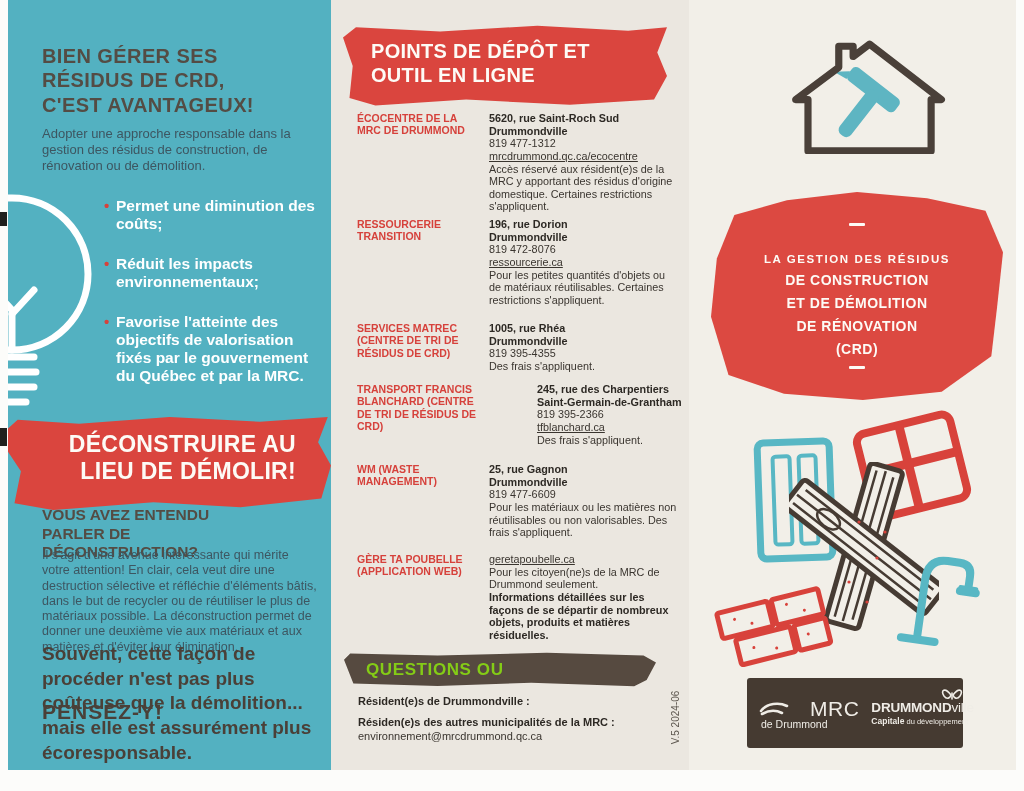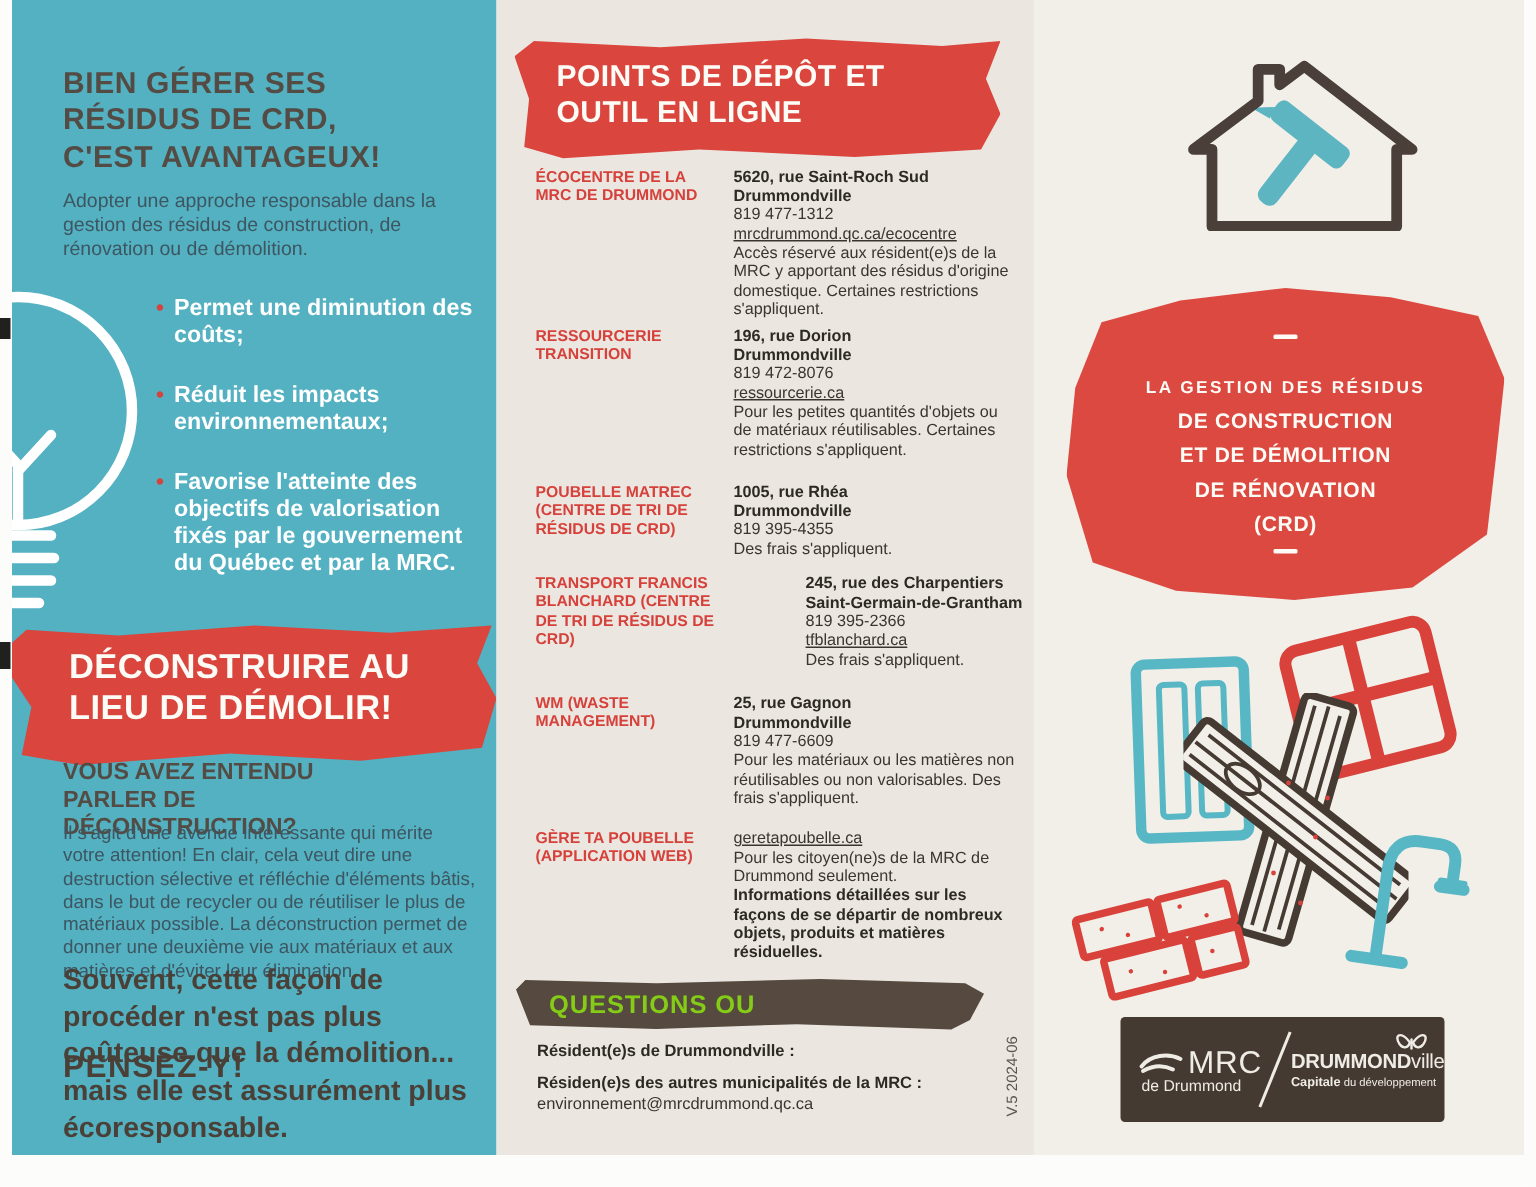--- a/index.html
+++ b/index.html
@@ -15,21 +15,21 @@
             color:#544c44;line-height:1.22;letter-spacing:.4px;}
   .lp-intro{position:absolute;left:34px;top:126px;width:264px;font-size:13px;color:#3d5661;line-height:1.22;}
   .lp-bulb{position:absolute;left:-34px;top:182px;}
   .lp-bullets{position:absolute;left:96px;top:197px;width:225px;margin:0;padding:0;list-style:none;}
   .lp-bullets li{position:relative;padding-left:12px;color:#ffffff;font-weight:bold;
                  font-size:15.5px;line-height:1.16;margin-bottom:22px;}
   .lp-bullets li::before{content:"•";position:absolute;left:0;top:0;color:#d6423c;font-size:15px;}
   .lp-redbanner{position:absolute;left:0;top:415px;width:323px;height:97px;background:#da453e;
     clip-path:polygon(0 14%,3% 5%,22% 9%,50% 2%,78% 7%,99% 2%,96% 28%,100% 52%,97% 86%,72% 95%,45% 90%,14% 98%,2% 91%,4% 58%,0 38%);}
   .lp-redbanner .txt{position:absolute;left:38px;top:16px;width:250px;font-size:23px;font-weight:bold;
-                     color:#fdfbf6;line-height:1.18;letter-spacing:.3px;}
+                     color:#fdfbf6;line-height:1.18;letter-spacing:.3px;text-align:right;}
   .lp-sub{position:absolute;left:34px;top:506px;width:232px;font-size:15.5px;font-weight:bold;color:#544c44;line-height:1.2;}
   .lp-body{position:absolute;left:34px;top:548px;width:276px;font-size:12.5px;color:#3d5661;line-height:1.22;}
   .lp-strong{position:absolute;left:34px;top:642px;width:294px;font-size:19px;font-weight:bold;color:#4a4038;line-height:1.3;}
   .lp-think{position:absolute;left:34px;top:700px;font-size:21px;font-weight:bold;color:#4a4038;letter-spacing:1px;}
   .scan-mark{position:absolute;left:0;width:7px;background:#20201e;}
 
   
   .mp-banner{position:absolute;left:12px;top:24px;width:324px;height:84px;background:#da453e;
     clip-path:polygon(0 16%,4% 4%,30% 9%,60% 2%,88% 8%,100% 4%,97% 34%,100% 62%,96% 90%,70% 96%,38% 90%,10% 97%,2% 88%,3% 50%);}
   .mp-banner .txt{position:absolute;left:28px;top:15px;width:282px;font-size:20px;font-weight:bold;
@@ -54,21 +54,21 @@
   .rp-badge{position:absolute;left:22px;top:192px;width:292px;height:208px;background:#dc4941;
     clip-path:polygon(26% 4%,50% 0%,74% 3%,94% 9%,100% 29%,98% 55%,96% 79%,79% 96%,52% 100%,25% 97%,6% 88%,0% 60%,2% 32%,8% 11%);
     display:flex;flex-direction:column;align-items:center;justify-content:center;}
   .badge-dash{width:16px;height:3px;background:#fdfbf6;border-radius:1px;margin:5px 0;}
   .badge-kicker{font-size:11.5px;letter-spacing:1.6px;color:#fdfbf6;margin:22px 0 4px;font-weight:bold;}
   .badge-line{font-size:14px;font-weight:bold;color:#fdfbf6;line-height:23px;letter-spacing:.5px;text-align:center;}
   .sk{position:absolute;}
   .rp-logos{position:absolute;left:58px;top:678px;width:216px;height:70px;background:#453a31;border-radius:3px;
             display:flex;align-items:stretch;}
   .mrc-block{flex:1;display:flex;flex-direction:column;justify-content:center;padding-left:12px;color:#efece6;}
-  .mrc-row{display:flex;align-items:center;gap:3px;}
+  .mrc-row{display:flex;align-items:center;gap:21px;}
   .mrc-name{font-size:21px;letter-spacing:.5px;}
   .mrc-sub{font-size:10.5px;margin-top:-3px;padding-left:2px;}
   .logo-slash{width:2px;height:54px;background:#efece6;transform:rotate(22deg);align-self:center;margin:0 2px;}
   .city-block{flex:1.1;display:flex;flex-direction:column;justify-content:center;padding-left:8px;color:#efece6;position:relative;}
   .city-name{font-size:13.5px;letter-spacing:-.2px;white-space:nowrap;}
   .city-name .bold{font-weight:bold;}
   .city-sub{font-size:7.5px;margin-top:1px;white-space:nowrap;}
   .city-sub .bold{font-weight:bold;font-size:8.5px;}
   .butterfly{position:absolute;top:6px;right:10px;}
 </style>
@@ -133,21 +133,21 @@
       <div class="entry-detail">
         <div class="b">196, rue Dorion</div>
         <div class="b">Drummondville</div>
         <div>819 472-8076</div>
         <div class="lnk">ressourcerie.ca</div>
         <div>Pour les petites quantités d'objets ou de matériaux réutilisables. Certaines restrictions s'appliquent.</div>
       </div>
     </div>
 
     <div class="entry" style="top:322px;">
-      <div class="entry-label">POUBELLE MATREC (CENTRE DE TRI DE RÉSIDUS DE CRD)</div>
+      <div class="entry-label">SERVICES MATREC (CENTRE DE TRI DE RÉSIDUS DE CRD)</div>
       <div class="entry-detail">
         <div class="b">1005, rue Rhéa</div>
         <div class="b">Drummondville</div>
         <div>819 395-4355</div>
         <div>Des frais s'appliquent.</div>
       </div>
     </div>
 
     <div class="entry" style="top:383px;gap:48px;">
       <div class="entry-label">TRANSPORT FRANCIS BLANCHARD (CENTRE DE TRI DE RÉSIDUS DE CRD)</div>

